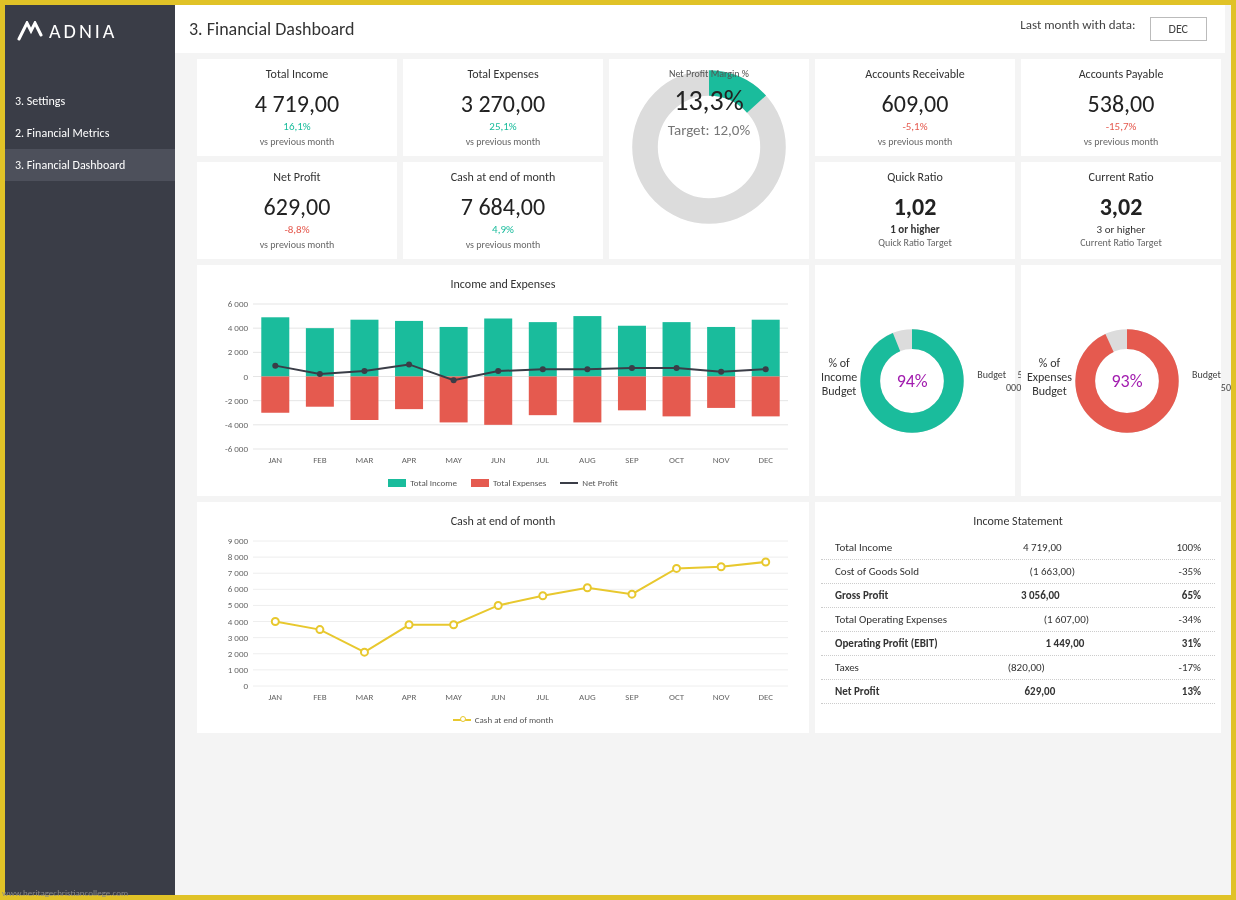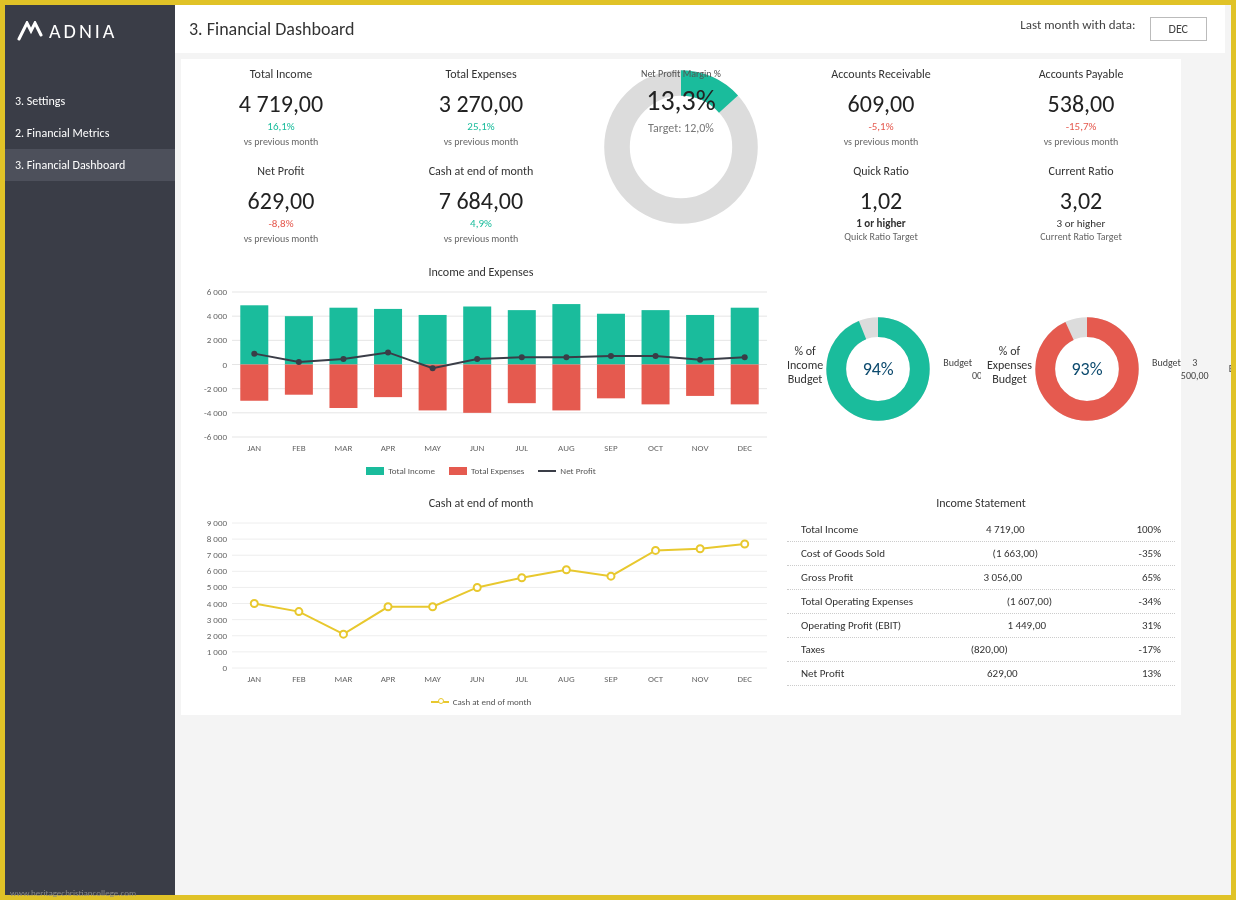--- a/index.html
+++ b/index.html
@@ -9,49 +9,49 @@
 .logo{display:flex;align-items:center;padding:14px 12px;font-size:20px;letter-spacing:3px;font-weight:400}
 .logo svg{margin-right:6px}
 .nav{margin-top:28px}
 .nav-item{padding:9px 10px;font-size:12px;cursor:pointer}
 .nav-item.active{background:#4d505b}
 .main{flex:1;padding:0 6px 6px 0;overflow:hidden}
 .header{display:flex;align-items:center;justify-content:space-between;padding:12px 18px 12px 14px;background:#fff;margin-bottom:6px}
 .header h1{font-size:18px;font-weight:400;color:#333}
 .header-right{display:flex;font-size:13px;color:#444}
 .header-right .monthbox{border:1px solid #bbb;padding:4px 18px;margin-left:14px;font-size:12px}
-.grid{display:grid;grid-template-columns:200px 200px 200px 200px 200px;padding-left:6px}
+.grid{display:grid;grid-template-columns:200px 200px 200px 200px 200px;gap:6px;padding-left:22px}
 .card{background:#fff;padding:8px 6px;text-align:center}
 .card .lbl{font-size:12px;color:#333;margin-bottom:8px}
 .card .val{font-size:24px;color:#222;margin-bottom:2px}
 .card .pct{font-size:11px;margin-bottom:2px}
 .card .sub{font-size:10px;color:#666}
 .teal{color:#1abc9c}
 .red{color:#e55a4f}
-.bigval{font-size:22px;font-weight:400}
+.bigval{font-size:22px;font-weight:700}
 .donut-card{grid-row:span 2;display:flex;flex-direction:column;align-items:center;justify-content:flex-start;position:relative}
 .donut-inner{text-align:center}
 .donut-inner .t1{font-size:10px;color:#555}
 .donut-inner .t2{font-size:28px;color:#222;margin:3px 0}
-.donut-inner .t3{font-size:12px;color:#777}
+.donut-inner .t3{font-size:15px;color:#777}
 .wide-chart{grid-column:span 3}
 .chart-title{font-size:12px;text-align:center;color:#333;padding:4px 0 8px 0}
 .small-donut-card{display:flex;flex-direction:row;align-items:center}
 .small-donut{width:110px;height:110px;border-radius:50%;display:flex;align-items:center;justify-content:center;margin:6px 0}
-.small-donut .dv{font-size:18px;color:#0c4a6e}
+.small-donut .dv{font-size:18px;color:#a21caf}
 .kv{display:flex;justify-content:space-between;width:100%;padding:3px 10px;font-size:10px;color:#444}
 .is-card{grid-column:span 2}
 .is-row{display:flex;justify-content:space-between;padding:5px 14px;font-size:11px;border-bottom:1px dotted #ccc;color:#333;align-items:center}
-.is-row.bold{font-weight:400}
+.is-row.bold{font-weight:700}
 .is-row span:nth-child(2){text-align:right;width:80px}
 .is-row span:nth-child(3){text-align:right;width:50px}
 .legend{display:flex;justify-content:center;gap:14px;font-size:9px;color:#555;margin-top:4px}
 .legend-item{display:flex;align-items:center;gap:4px}
 .lg-sw{width:18px;height:8px}
-.watermark{position:absolute;bottom:2px;left:10px;font-size:9px;color:#888}
+.watermark{position:absolute;bottom:2px;left:2px;font-size:9px;color:#888}
 svg text{font-size:9px;fill:#666}
 </style>
 </head>
 <body>
 
 <div class="app">
   <div class="sidebar">
     <div class="logo">
       <svg width="26" height="20" viewBox="0 0 26 20">
           <path d="M2 18 L10 2 L14 10 L18 2 L24 14" stroke="#fff" stroke-width="3" fill="none" stroke-linecap="round"></path>

